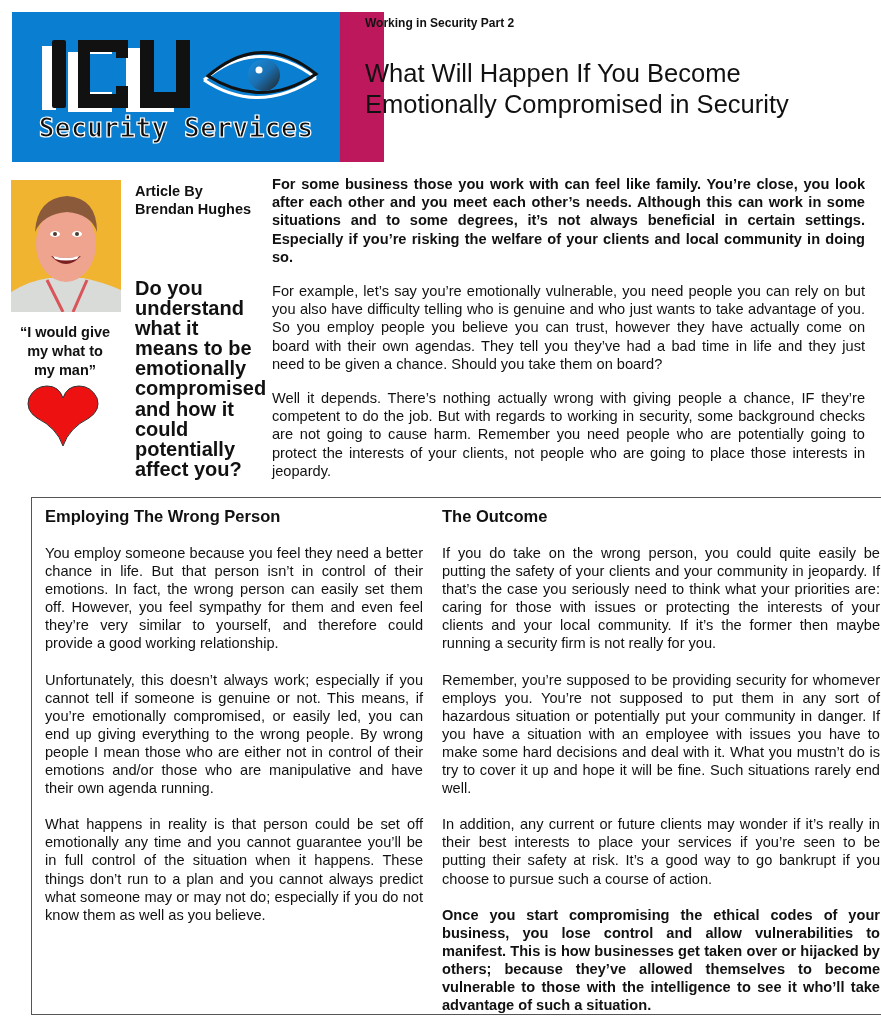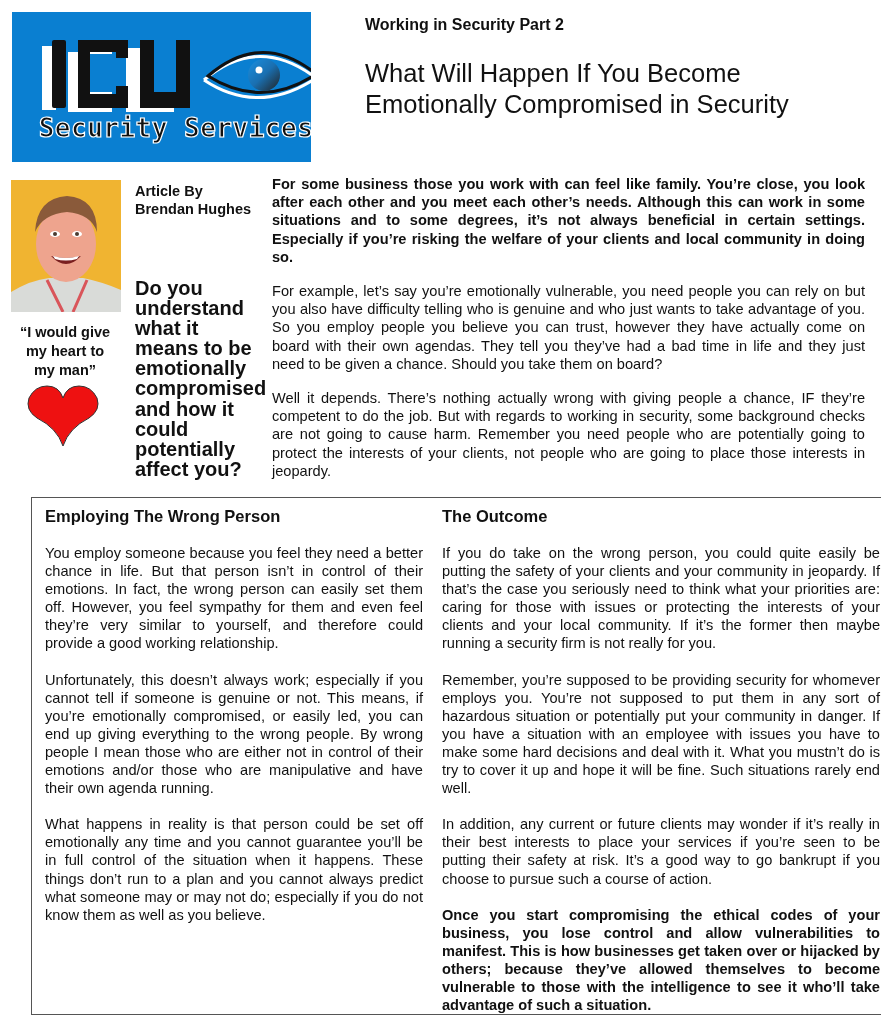--- a/index.html
+++ b/index.html
@@ -1,25 +1,25 @@
 <!DOCTYPE html>
 <html><head>
 <meta charset="utf-8">
 <style>
   html, body { margin: 0; padding: 0; background: #ffffff; }
   body { width: 881px; height: 1024px; position: relative; overflow: hidden;
          font-family: "Liberation Sans", sans-serif; color: #111; }
   .abs { position: absolute; }
 
   
-  .logo { left: 12px; top: 12px; width: 299px; height: 150px; background: #4d7c0f; overflow: hidden; }
+  .logo { left: 12px; top: 12px; width: 372px; height: 150px; background: #be185d; overflow: hidden; }
   .logo svg { display: block; }
 
   
-  .series { left: 365px; top: 16px; font-size: 16px; font-weight: bold; text-align: center; }
+  .series { left: 365px; top: 16px; font-size: 12px; font-weight: bold; text-align: center; }
   .title { left: 365px; top: 58px; font-size: 25.5px; line-height: 31px; font-weight: normal; width: 500px; }
 
   
   .photo { left: 11px; top: 180px; width: 110px; height: 132px; background: #f0b431; overflow: hidden; }
 
   .byline { left: 135px; top: 182px; font-size: 14.5px; font-weight: bold; line-height: 18px; }
   .question { left: 135px; top: 278px; width: 125px; font-size: 20px; font-weight: bold; line-height: 20.1px; }
   .quote { left: 10px; top: 323px; width: 110px; text-align: center; font-size: 14.5px; font-weight: bold; line-height: 19px; }
   .heart { left: 27px; top: 384px; width: 72px; height: 64px; }
 
@@ -102,21 +102,21 @@
 
 <div class="abs byline">
   <div>Article By</div>
   <div>Brendan Hughes</div>
 </div>
 
 <div class="abs question">Do you understand what it means to be emotionally compromised and how it could potentially affect you?</div>
 
 <div class="abs quote">
   <div>“I would give</div>
-  <div>my heart to</div>
+  <div>my what to</div>
   <div>my man”</div>
 </div>
 
 <div class="abs heart">
   <svg width="72" height="64" viewBox="0 0 72 64">
     <path d="M36 62 Q30 44 10 34 Q-2 26 2 14 Q8 2 20 2 Q32 2 36 14 Q40 2 52 2 Q64 2 70 14 Q74 26 62 34 Q42 44 36 62 z" fill="#ee1111" stroke="#333" stroke-width="1"></path>
   </svg>
 </div>
 
 <p class="abs intro bold">For some business those you work with can feel like family.  You’re close, you look after each other and you meet each other’s needs.  Although this can work in some situations and to some degrees, it’s not always beneficial in certain settings.  Especially if you’re risking the welfare of your clients and local community in doing so.</p>

